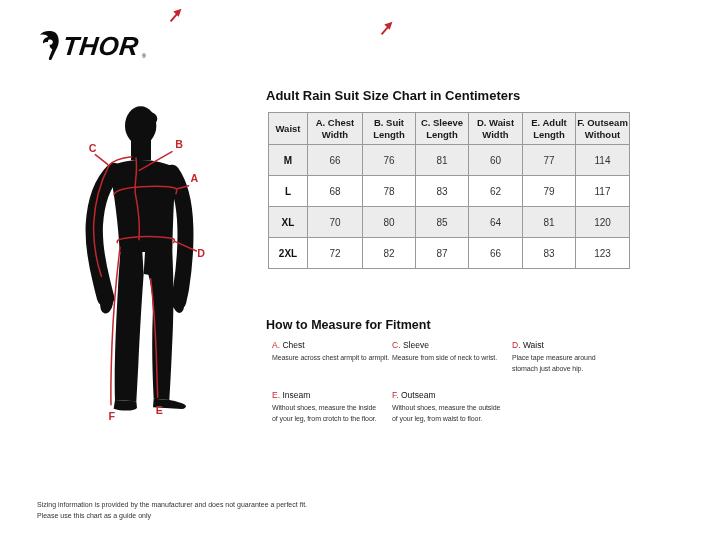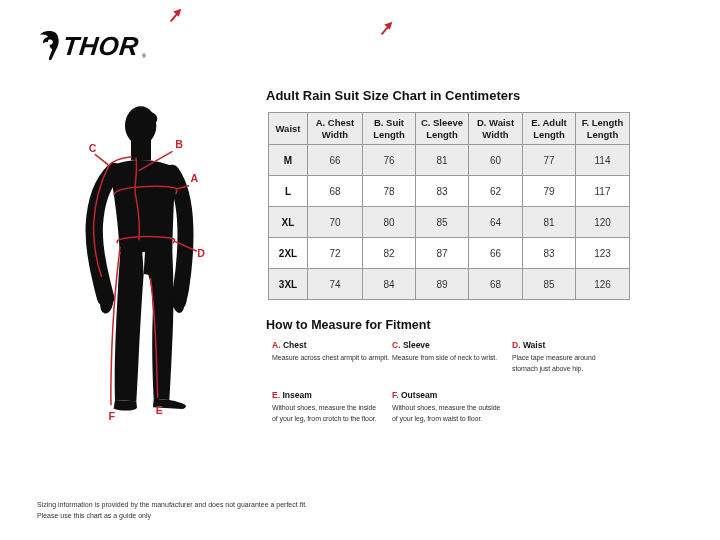--- a/index.html
+++ b/index.html
@@ -36,21 +36,21 @@
   }
   .size-chart td{height:28px;font-size:10px;color:#333;background:#fff;}
   .size-chart td.size-cell{font-weight:bold;color:#111;}
   .size-chart tr.shade td{background:#ececec;}
   
   .fitment-title{position:absolute;left:266px;top:318px;font-size:12.5px;font-weight:bold;color:#111;text-align:center;}
   .fitment-grid{
     position:absolute;left:272px;top:340px;width:384px;
     display:grid;grid-template-columns:120px 120px 144px;row-gap:16px;
   }
-  .fit-label{font-size:8.5px;font-weight:bold;color:#111;}
+  .fit-label{font-size:8.5px;font-weight:normal;color:#111;}
   .fit-letter{color:#c1272d;}
   .fit-desc{
     font-size:7px;color:#333;margin-top:3px;line-height:1.5;
     letter-spacing:-.1px;white-space:pre-line;
   }
   
   .footnote{position:absolute;left:37px;top:499px;font-size:7px;color:#333;line-height:1.6;}
 </style>
 </head>
 <body>
@@ -135,21 +135,21 @@
       <col style="width:54px">
   </colgroup>
   <thead>
     <tr>
       <th>Waist</th>
       <th>A. Chest Width</th>
       <th>B. Suit Length</th>
       <th>C. Sleeve Length</th>
       <th>D. Waist Width</th>
       <th>E. Adult Length</th>
-      <th>F. Length Length</th>
+      <th>F. Outseam Without</th>
     </tr>
   </thead>
   <tbody>
     <tr class="shade">
       <td class="size-cell">M</td>
       <td>66</td>
       <td>76</td>
       <td>81</td>
       <td>60</td>
       <td>77</td>
@@ -175,29 +175,20 @@
     </tr>
     <tr>
       <td class="size-cell">2XL</td>
       <td>72</td>
       <td>82</td>
       <td>87</td>
       <td>66</td>
       <td>83</td>
       <td>123</td>
     </tr>
-    <tr class="shade">
-      <td class="size-cell">3XL</td>
-      <td>74</td>
-      <td>84</td>
-      <td>89</td>
-      <td>68</td>
-      <td>85</td>
-      <td>126</td>
-    </tr>
   </tbody>
 </table>
 
 <div class="fitment-title">How to Measure for Fitment</div>
 
 <div class="fitment-grid">
   <div class="fit-item">
     <div class="fit-label"><span class="fit-letter">A.</span> <span>Chest</span></div>
     <div class="fit-desc">Measure across chest armpit to armpit.</div>
   </div>

